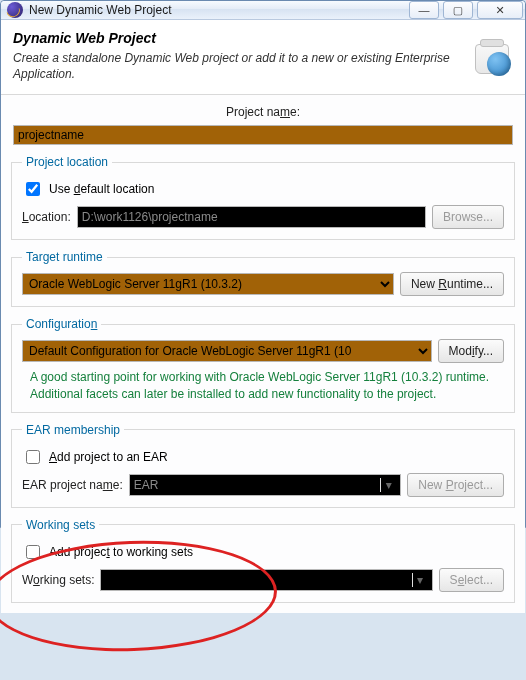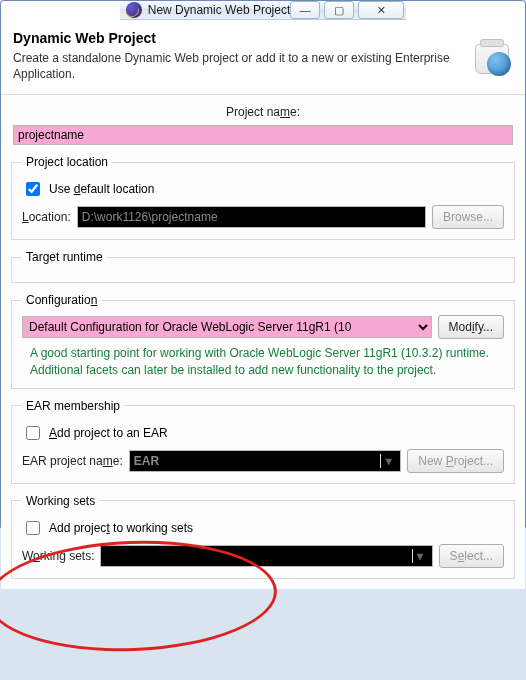--- a/index.html
+++ b/index.html
@@ -1,54 +1,54 @@
 <!DOCTYPE html>
 <html><head>
 <meta charset="utf-8">
 <style>
   * { box-sizing: border-box; font-family: "Segoe UI", Tahoma, sans-serif; font-size: 12px; }
   body { margin: 0; background: #d8e4f0; width: 526px; height: 680px; overflow: hidden; }
-  .window { width: 526px; height: 528px; background: #fff; border: 1px solid #6a8ab0; display: flex; flex-direction: column; border-radius: 4px 4px 0 0; align-items: center; }
+  .window { width: 526px; height: 528px; background: #fff; border: 1px solid #6a8ab0; display: flex; flex-direction: column; border-radius: 4px 4px 0 0; }
   .titlebar { height: 28px; background: linear-gradient(#f7fbff,#e4ecf7 45%,#d7e3f2 46%,#eaf1fb); border-bottom: 1px solid #b9c9df; display: flex; align-items: center; padding: 0 2px 0 6px; border-radius: 4px 4px 0 0; }
   .titlebar .eclipse-icon { width: 16px; height: 16px; margin-right: 6px; background: radial-gradient(circle at 30% 30%, #6b5bd6, #2a1f66); border-radius: 50%; position: relative; }
   .titlebar .eclipse-icon::after { content:""; position:absolute; width:12px; height:6px; border:1.5px solid #e0a83a; border-top:none; border-radius:0 0 12px 12px; left:0; top:8px; transform: rotate(-18deg); }
   .titlebar .title { color:#1a1a1a; flex:0 0 auto; }
   .titlebar .spacer { flex:1; }
   .winbtns { display:flex; gap:4px; }
   .winbtn { width:30px; height:18px; border:1px solid #9fb6d4; border-radius:3px; background:linear-gradient(#fdfdfe,#e7eef8); display:flex; align-items:center; justify-content:center; color:#3b3b3b; font-size:11px; font-family: Arial, sans-serif;}
   .winbtn.close { width:46px; }
-  .header { background:#fff; padding:10px 12px 12px 12px; border-bottom:1px solid #d9d9d9; display:flex; }
+  .header { background:#fff; padding:10px 12px 12px 12px; border-bottom:1px solid #d9d9d9; display:flex;font-style:italic; }
   .header-text { flex:1; }
   .header-title { font-size:14px; font-weight:bold; margin-bottom:4px; }
   .header-desc { color:#333; line-height:1.35; }
   .header-icon { width:48px; height:48px; margin-left:10px; position:relative; }
   .jar { width:34px; height:30px; background:linear-gradient(#f8f8f8,#e8e8e8); border:1px solid #c0c0c0; border-radius:4px 4px 6px 6px; position:absolute; bottom:4px; right:4px; }
   .jar::before { content:""; position:absolute; top:-6px; left:4px; right:4px; height:6px; background:#e0e0e0; border:1px solid #c0c0c0; border-radius:3px; }
   .globe { width:24px; height:24px; border-radius:50%; background: radial-gradient(circle at 35% 30%, #7fc2f2, #2a7dc0); position:absolute; right:2px; bottom:2px; box-shadow:inset -2px -2px 4px rgba(0,0,0,.25);}
   .content { flex:1; padding:8px 10px 10px 10px; overflow:hidden; background:#fdfdfe;}
   .row { display:flex; align-items:center; gap:6px; }
   label.lab { color:#222; }
   .underline { text-decoration: underline; }
   input.text, select.sel, .fake-select {
-    height:22px; border:1px solid #b8b8b8; background:#f9a8d4; padding:2px 4px; width:100%;
+    height:22px; border:1px solid #b8b8b8; background:#a16207; padding:2px 4px; width:100%;
   }
   input.text:disabled, .fake-select.disabled { background:#000000; color:#8a8a8a; }
   button.btn {
     height:24px; padding:0 10px; border:1px solid #adadad; background:linear-gradient(#fbfbfb,#e6e6e6);
     border-radius:3px; color:#222; white-space:nowrap;
   }
   button.btn:disabled, .btn.disabled { color:#9a9a9a; }
   fieldset.group {
     border:1px solid #d9d9d9; margin:10px 0 0 0; padding:8px 10px 10px 10px; position:relative;
   }
-  fieldset.group > legend { padding:0 4px; color:#000000; }
+  fieldset.group > legend { padding:0 4px; color:#0369a1; }
   .cb { display:flex; align-items:center; gap:6px; margin:2px 0 6px 0; }
   .cb input { width:14px; height:14px; }
   .hint { color:#15803d; line-height:1.35; margin:6px 2px 0 8px;}
-  .fake-select { display:flex; align-items:center; justify-content:space-between;font-weight:bold; }
+  .fake-select { display:flex; align-items:center; justify-content:space-between; }
   .fake-select .arrow { width:16px; text-align:center; color:#666; border-left:1px solid #e0e0e0; }
   .project-name-row { margin: 2px 2px 0 2px; flex-direction: column; }
   .project-name-row input { flex:1; }
   
   .annot {
     position:absolute; border:3px solid #d22; border-radius:50%;
     width:290px; height:110px; left:-14px; top:446px; pointer-events:none;
     transform: rotate(-2deg);
   }
   .content-wrap { position: relative; }
@@ -99,20 +99,26 @@
       </div>
       <div class="row">
         <label class="lab disabled-label"><span class="underline">L</span>ocation:</label>
         <input class="text" type="text" disabled="" value="D:\work1126\projectname" style="">
         <button class="btn" disabled="">Browse...</button>
       </div>
     </fieldset>
 
     <fieldset class="group">
       <legend>Target runtime</legend>
+      <div class="row">
+        <select class="sel toprow-select">
+          <option>Oracle WebLogic Server 11gR1 (10.3.2)</option>
+        </select>
+        <button class="btn">New <span class="underline">R</span>untime...</button>
+      </div>
     </fieldset>
 
 
     <fieldset class="group">
       <legend>Configuratio<span class="underline">n</span></legend>
       <div class="row">
         <select class="sel toprow-select">
           <option>Default Configuration for Oracle WebLogic Server 11gR1 (10</option>
         </select>
         <button class="btn">Mod<span class="underline">i</span>fy...</button>

